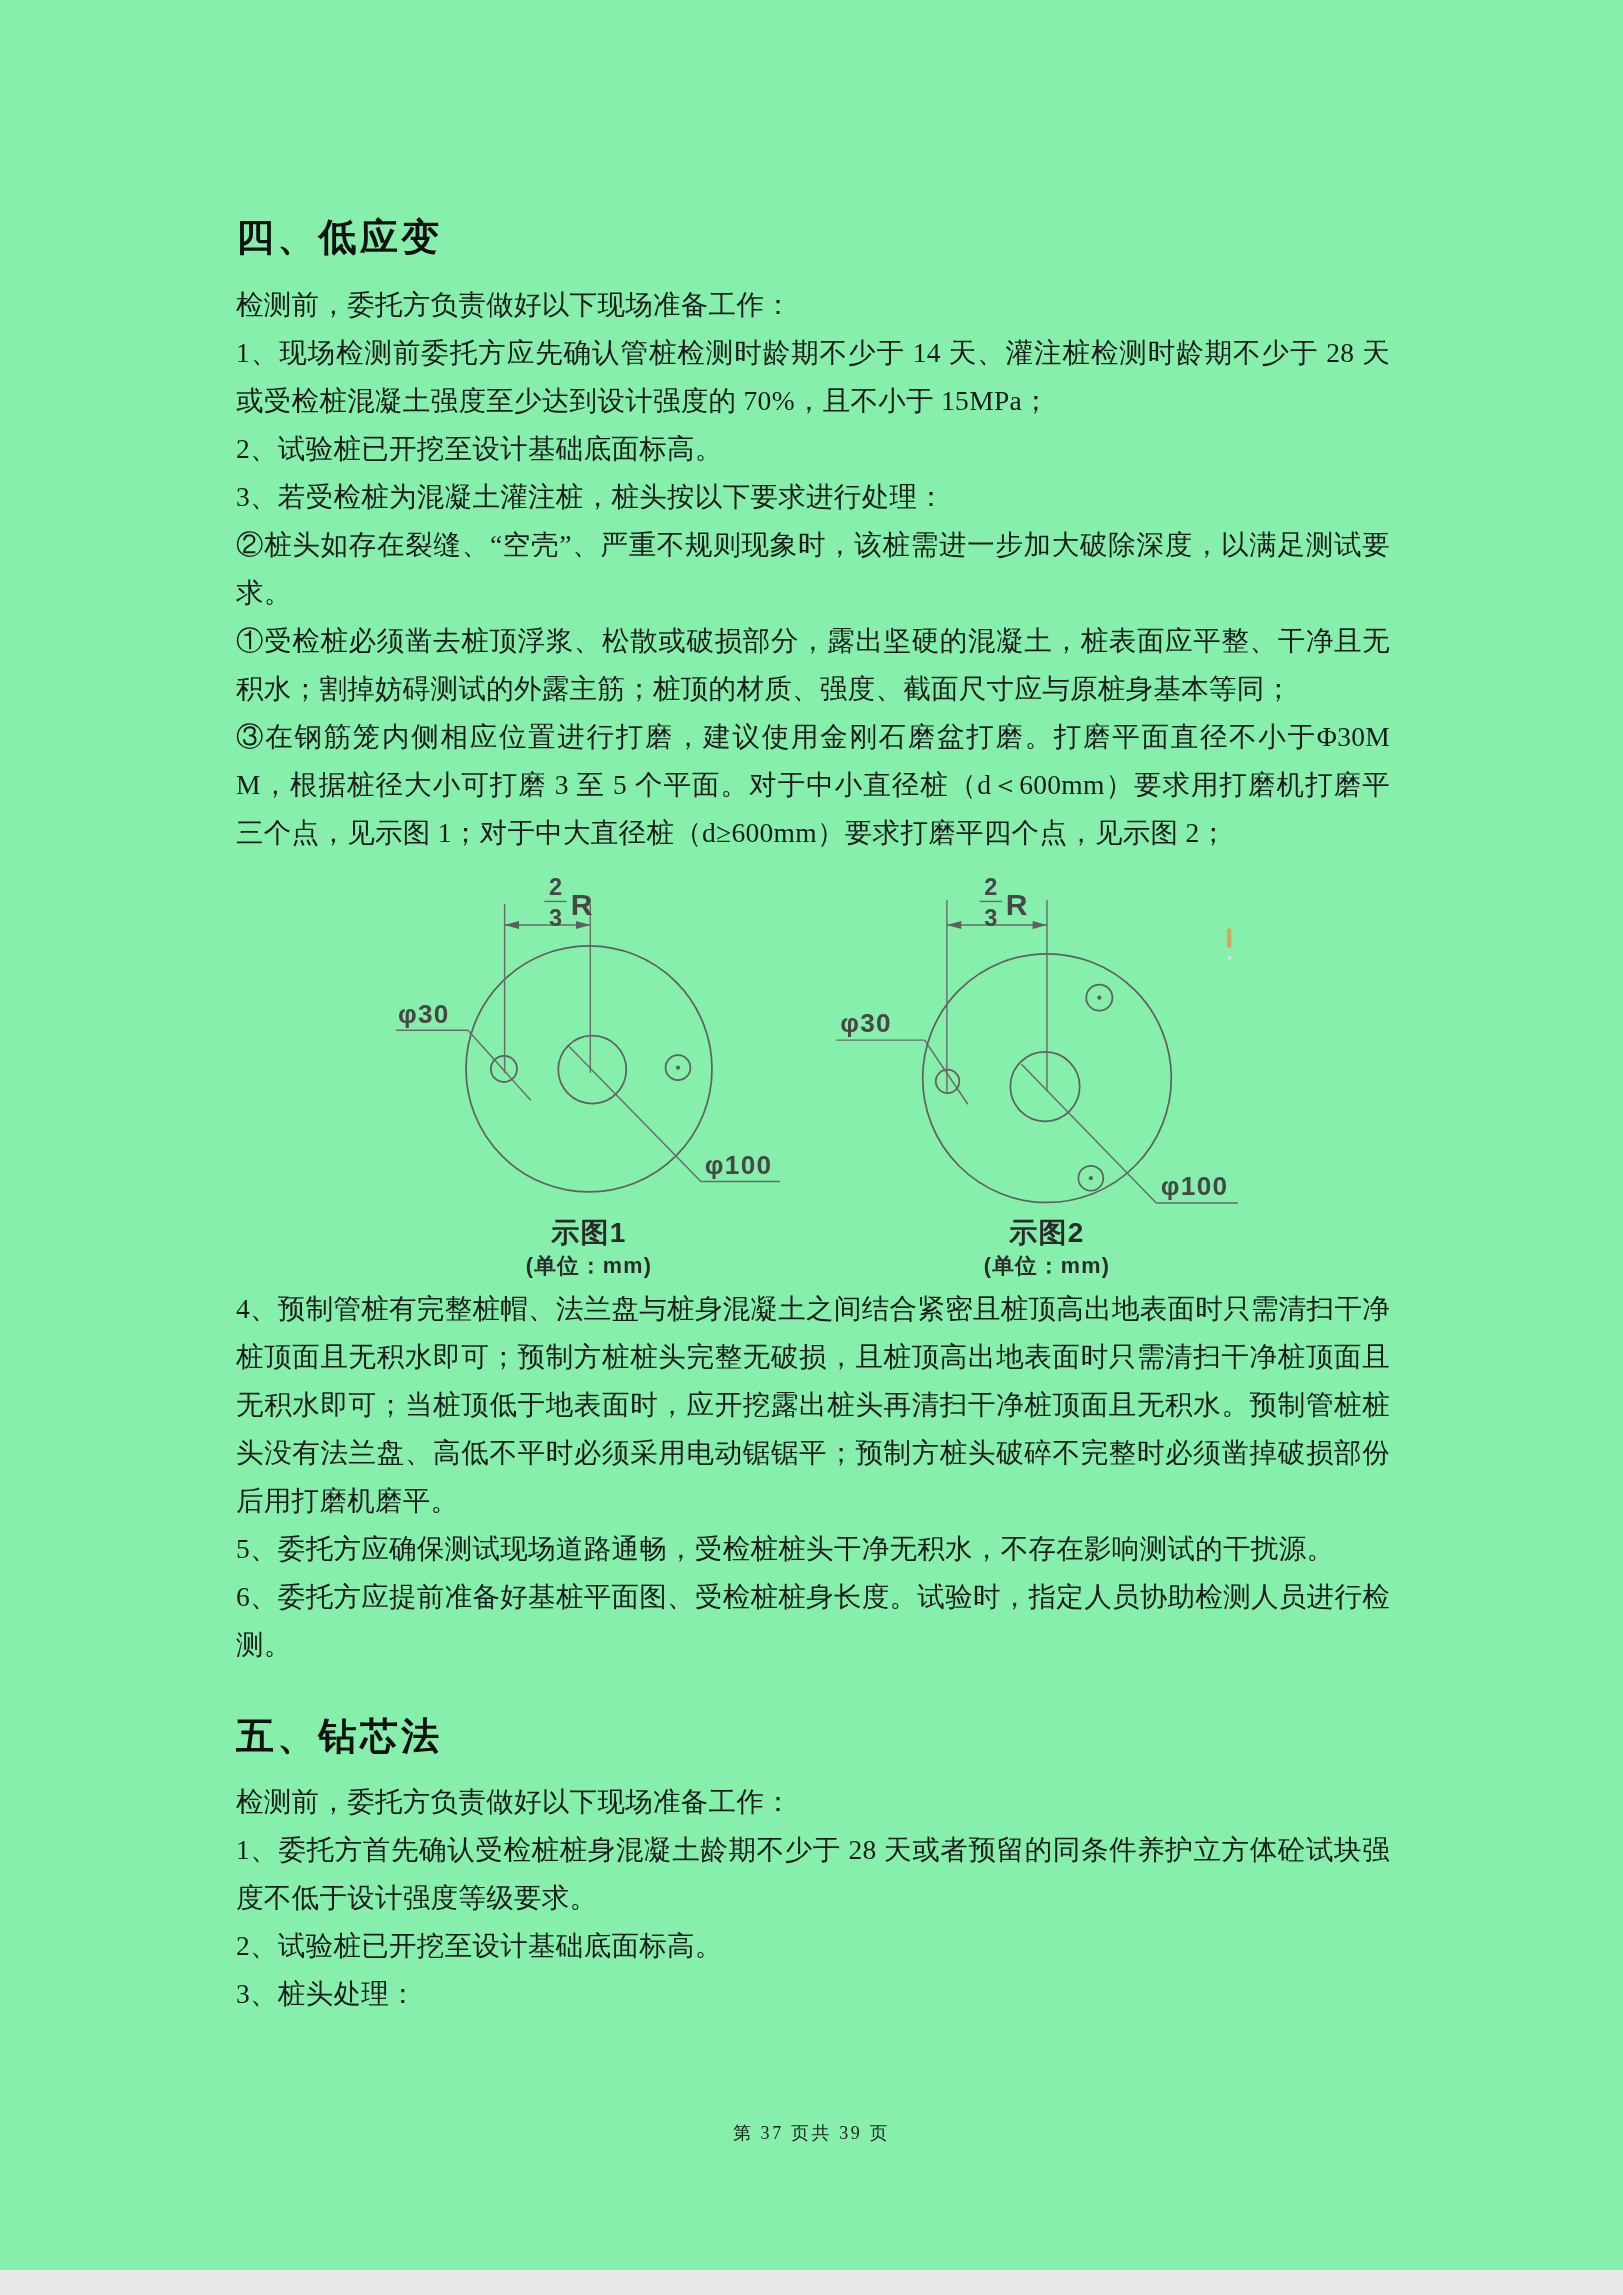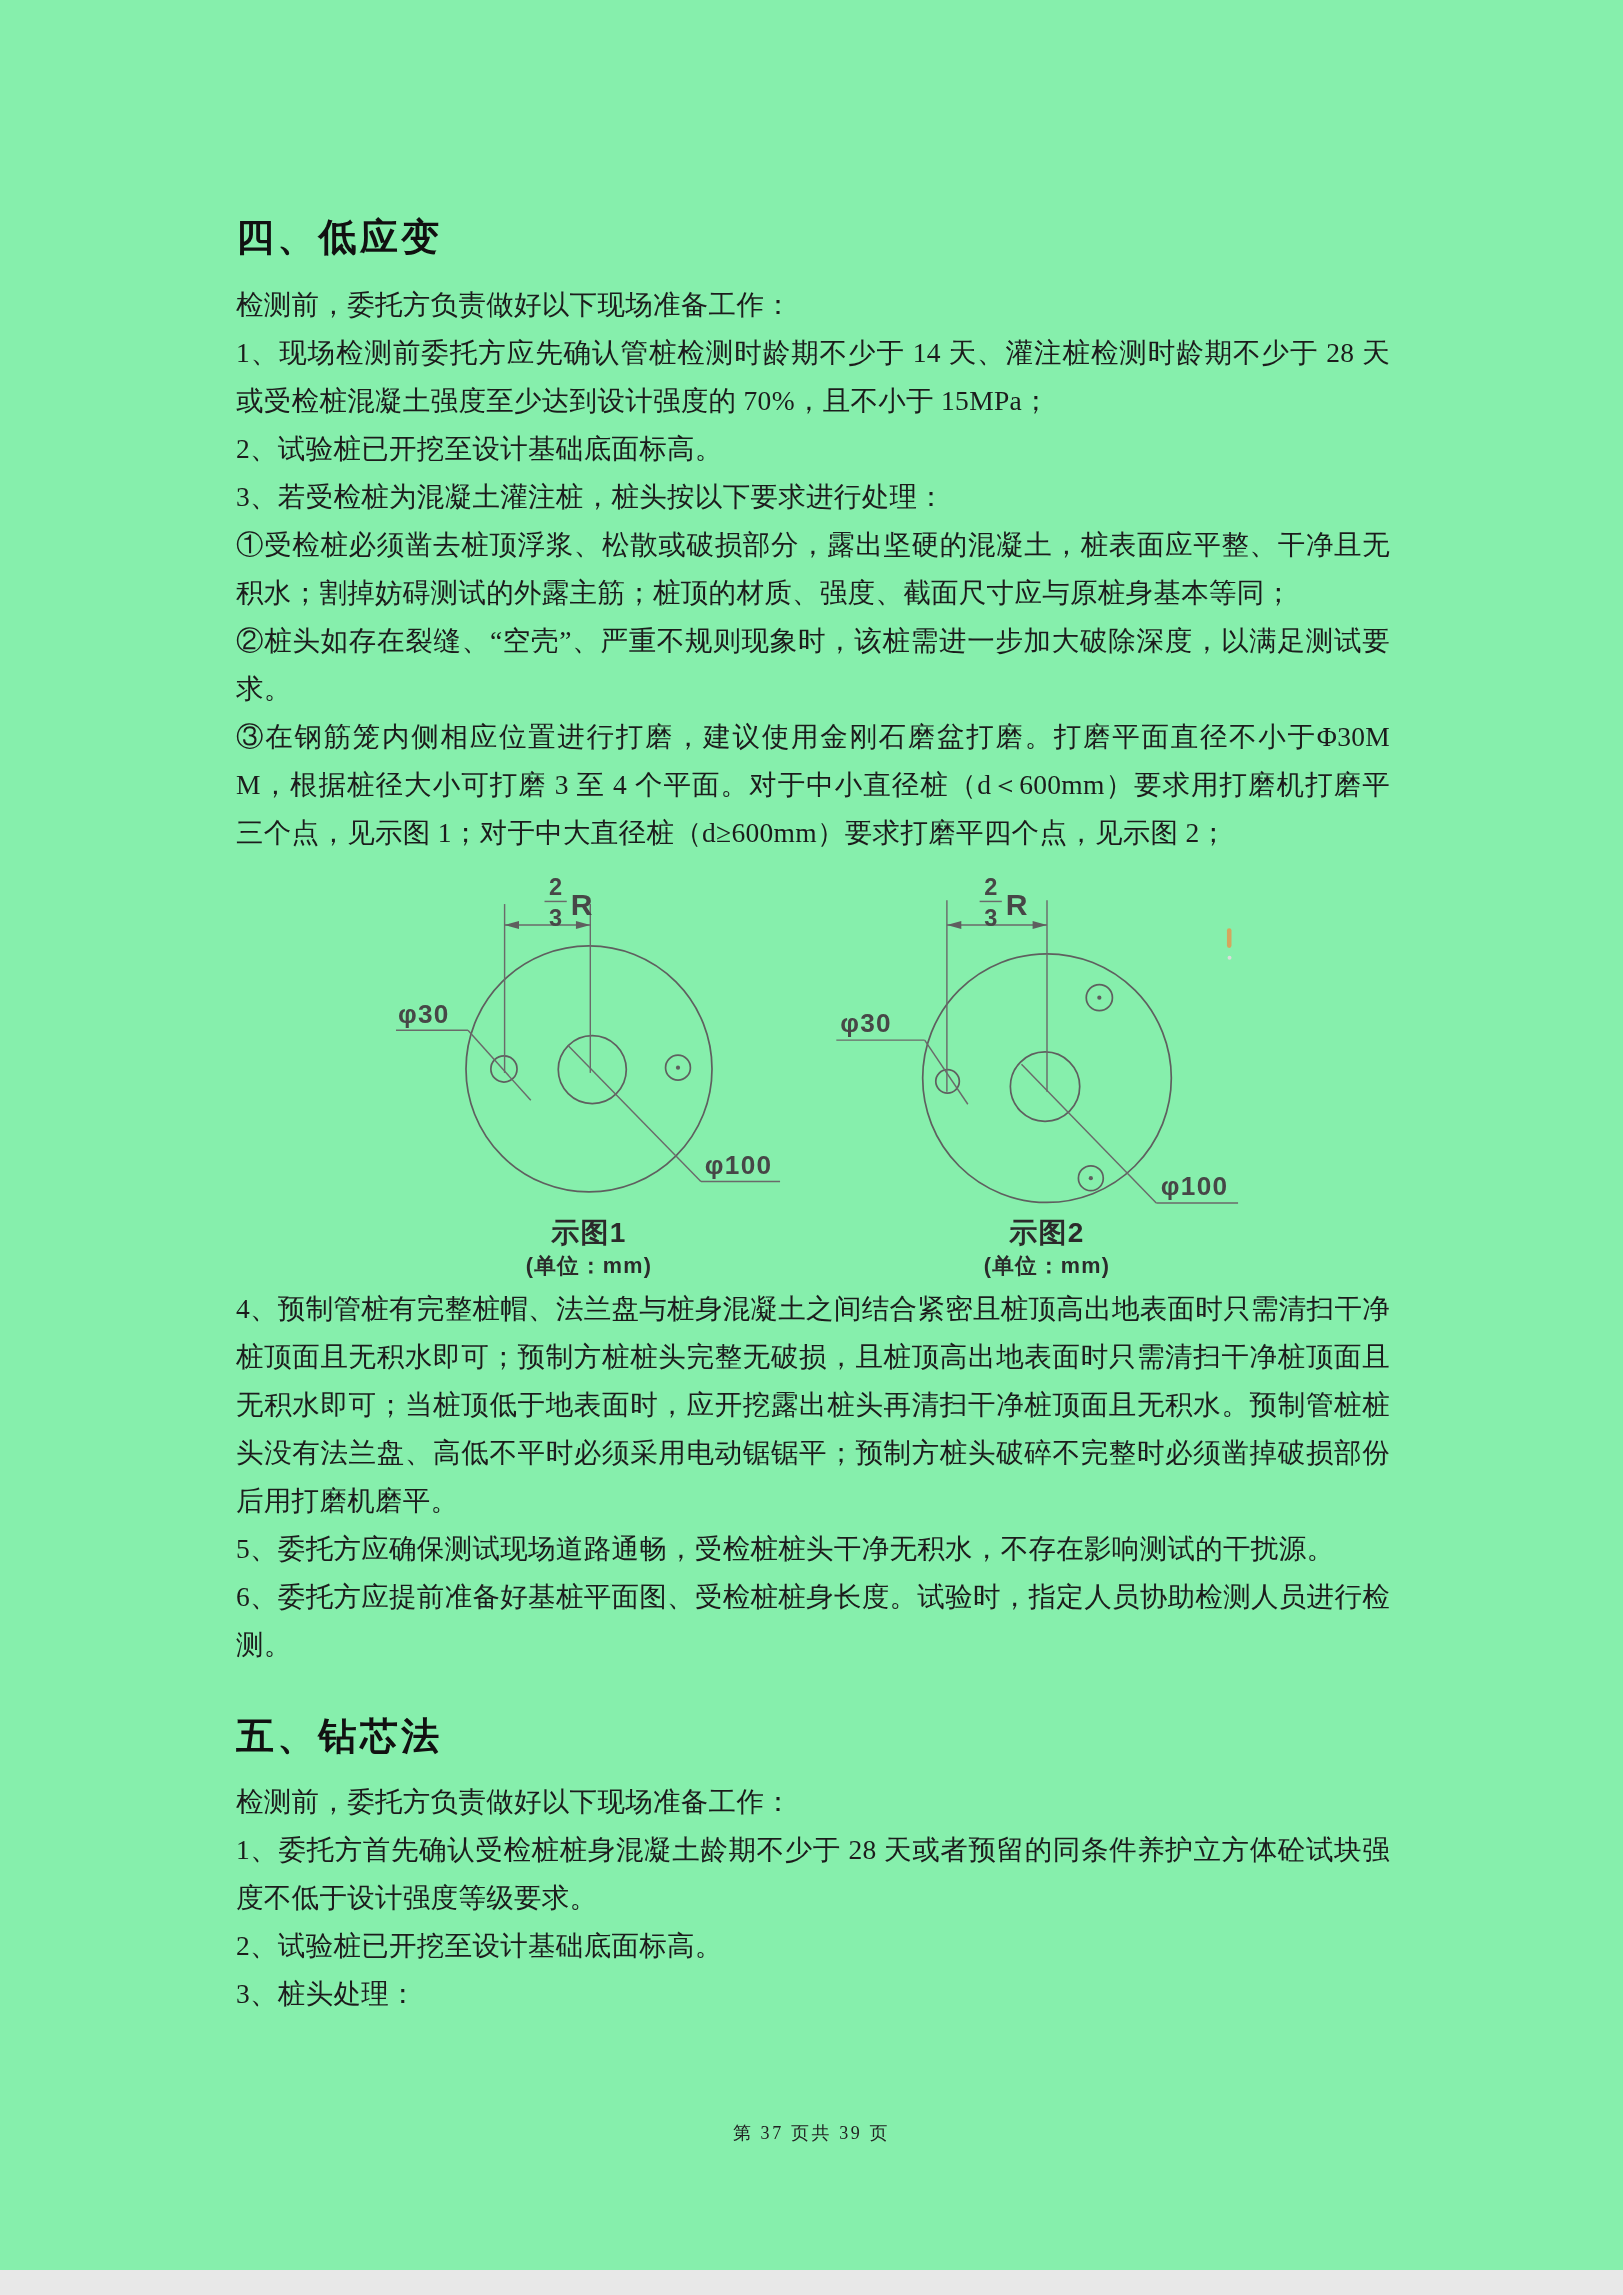--- a/index.html
+++ b/index.html
@@ -91,23 +91,23 @@
 
 <div class="page">
   <div class="content">
 
     <h1 class="sec-heading">四、低应变</h1>
 
     <p class="body">检测前，委托方负责做好以下现场准备工作：</p>
     <p class="body">1、现场检测前委托方应先确认管桩检测时龄期不少于 14 天、灌注桩检测时龄期不少于 28 天或受检桩混凝土强度至少达到设计强度的 70%，且不小于 15MPa；</p>
     <p class="body">2、试验桩已开挖至设计基础底面标高。</p>
     <p class="body">3、若受检桩为混凝土灌注桩，桩头按以下要求进行处理：</p>
+    <p class="body">②桩头如存在裂缝、“空壳”、严重不规则现象时，该桩需进一步加大破除深度，以满足测试要求。</p>
     <p class="body">①受检桩必须凿去桩顶浮浆、松散或破损部分，露出坚硬的混凝土，桩表面应平整、干净且无积水；割掉妨碍测试的外露主筋；桩顶的材质、强度、截面尺寸应与原桩身基本等同；</p>
-    <p class="body">②桩头如存在裂缝、“空壳”、严重不规则现象时，该桩需进一步加大破除深度，以满足测试要求。</p>
-    <p class="body">③在钢筋笼内侧相应位置进行打磨，建议使用金刚石磨盆打磨。打磨平面直径不小于Φ30MM，根据桩径大小可打磨 3 至 4 个平面。对于中小直径桩（d＜600mm）要求用打磨机打磨平三个点，见示图 1；对于中大直径桩（d≥600mm）要求打磨平四个点，见示图 2；</p>
+    <p class="body">③在钢筋笼内侧相应位置进行打磨，建议使用金刚石磨盆打磨。打磨平面直径不小于Φ30MM，根据桩径大小可打磨 3 至 5 个平面。对于中小直径桩（d＜600mm）要求用打磨机打磨平三个点，见示图 1；对于中大直径桩（d≥600mm）要求打磨平四个点，见示图 2；</p>
 
     <div class="figure-row">
 
       <div class="figure">
         <svg class="diagram" viewBox="0 0 700 530">
 
           <circle class="dwg" cx="350" cy="310" r="188"></circle>
 
           <circle class="dwg" cx="355" cy="311" r="52"></circle>
 

